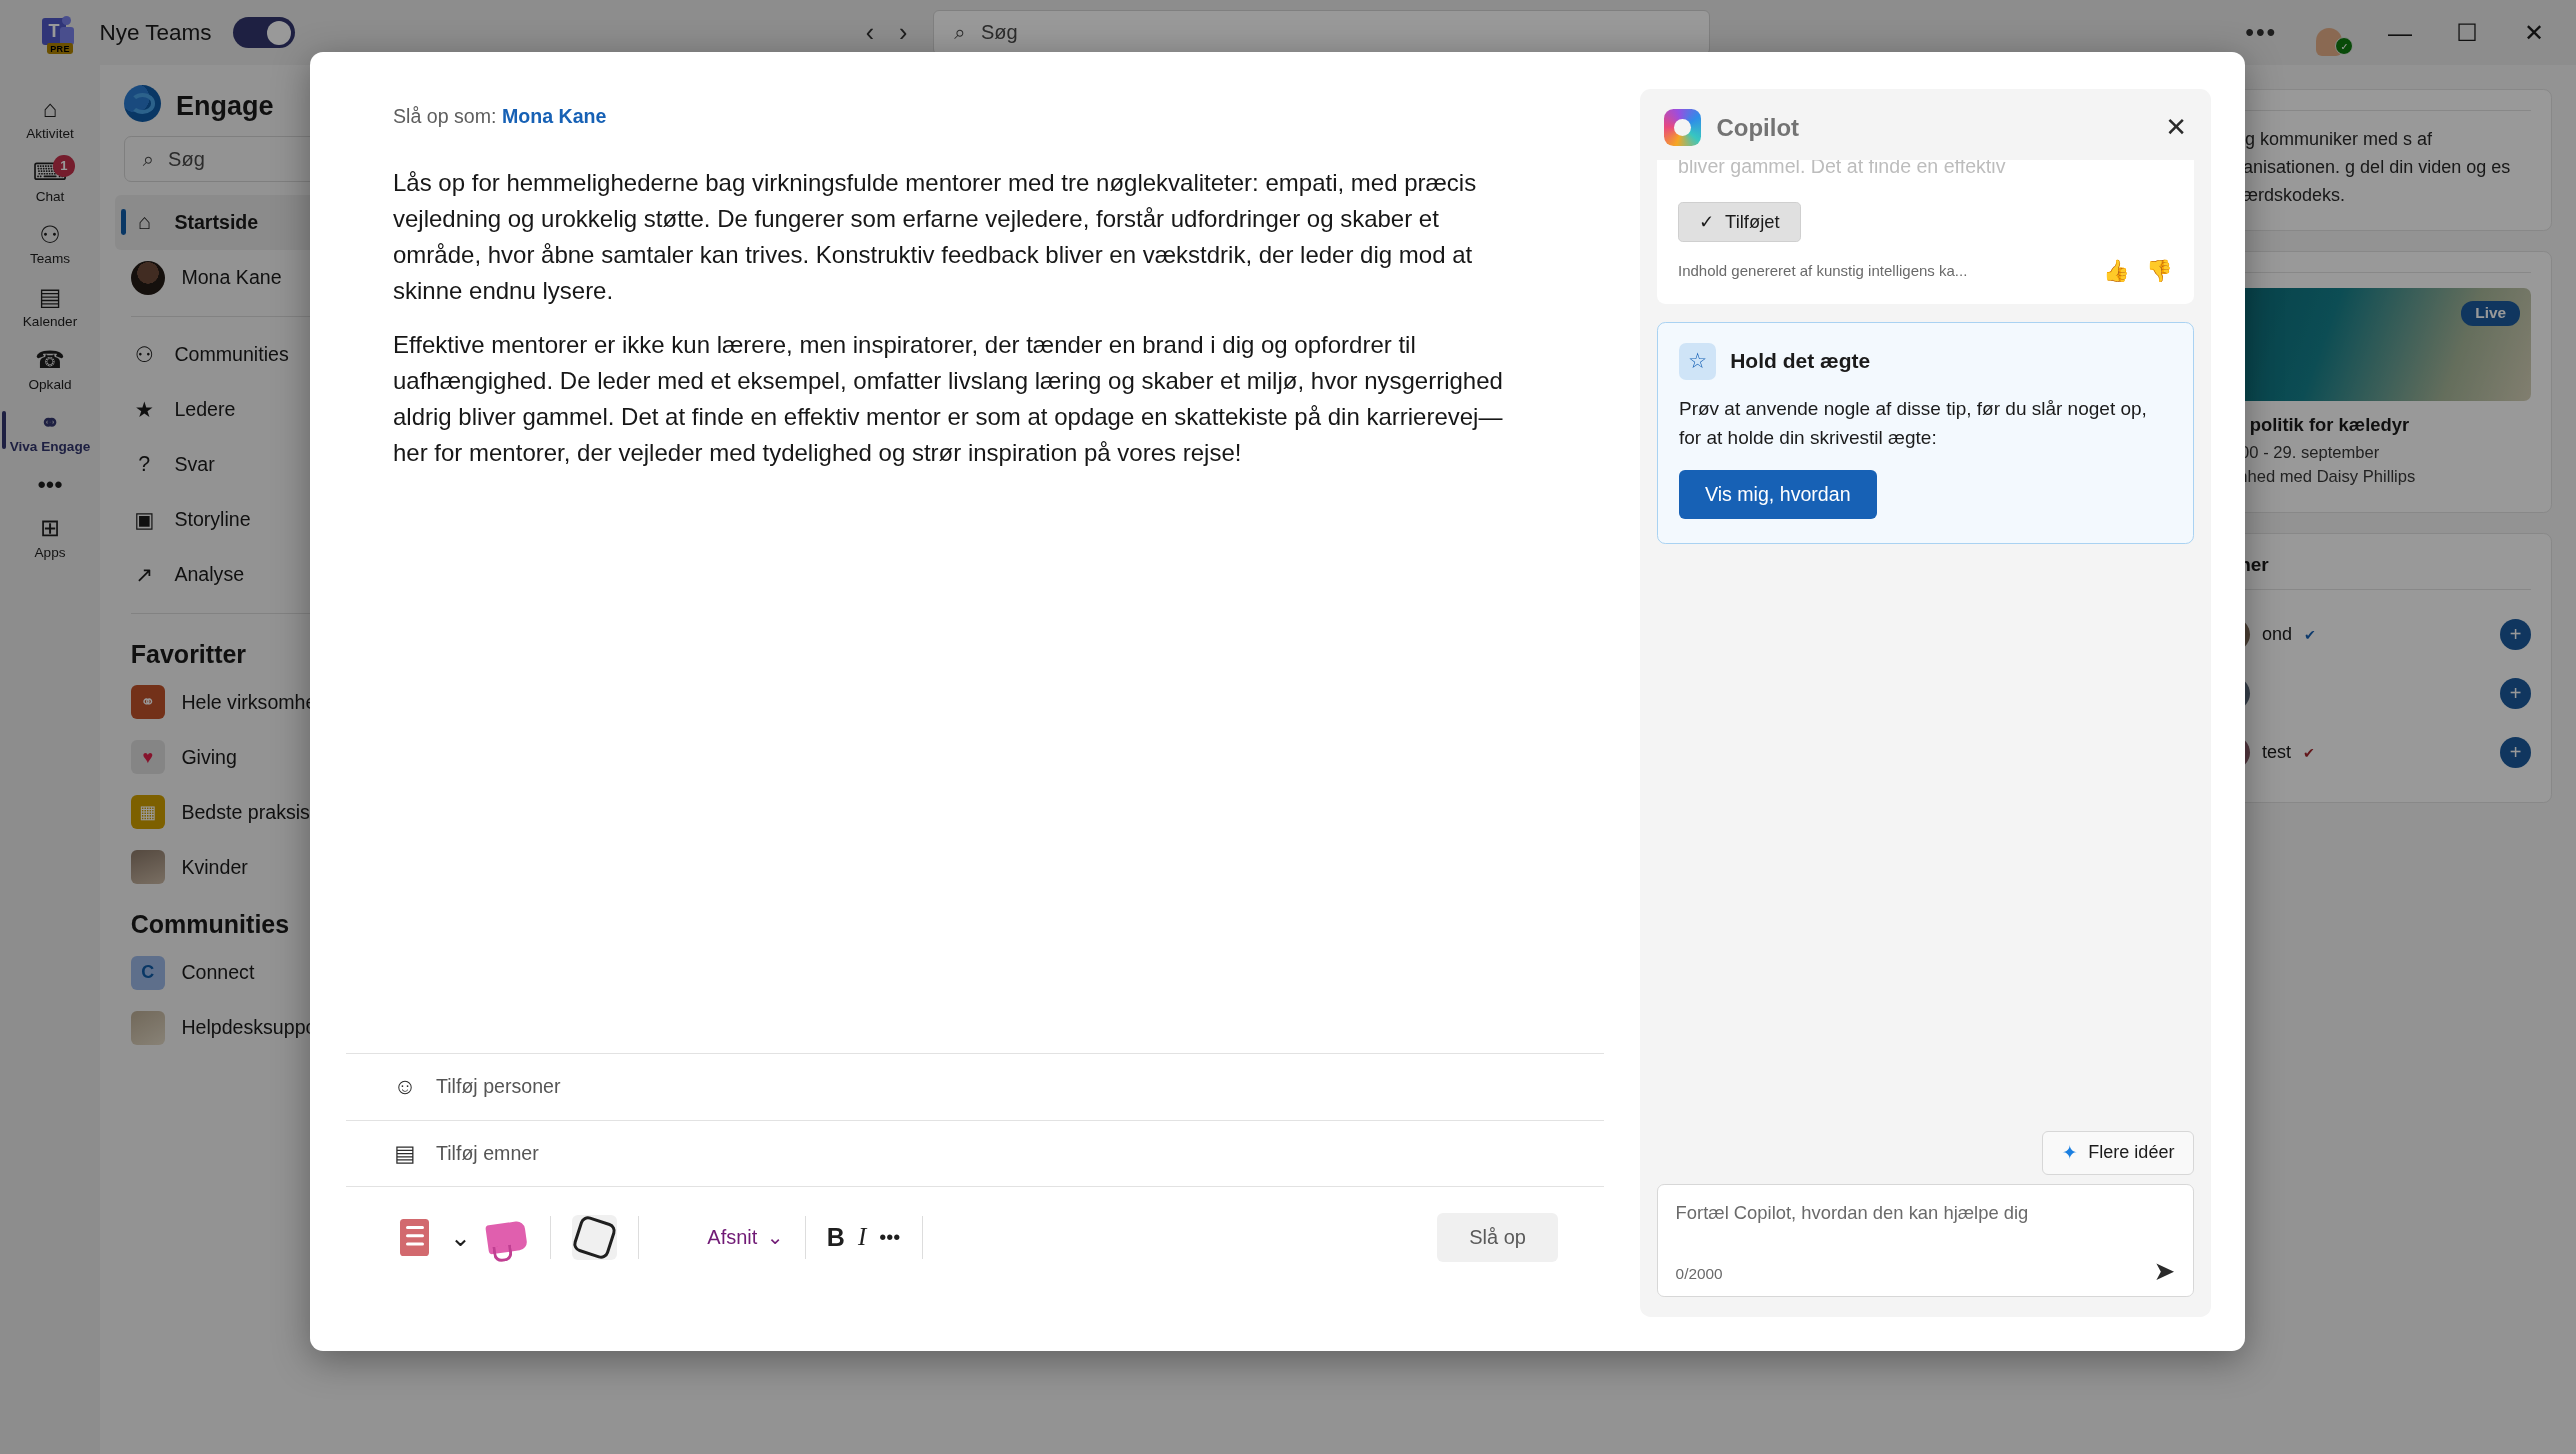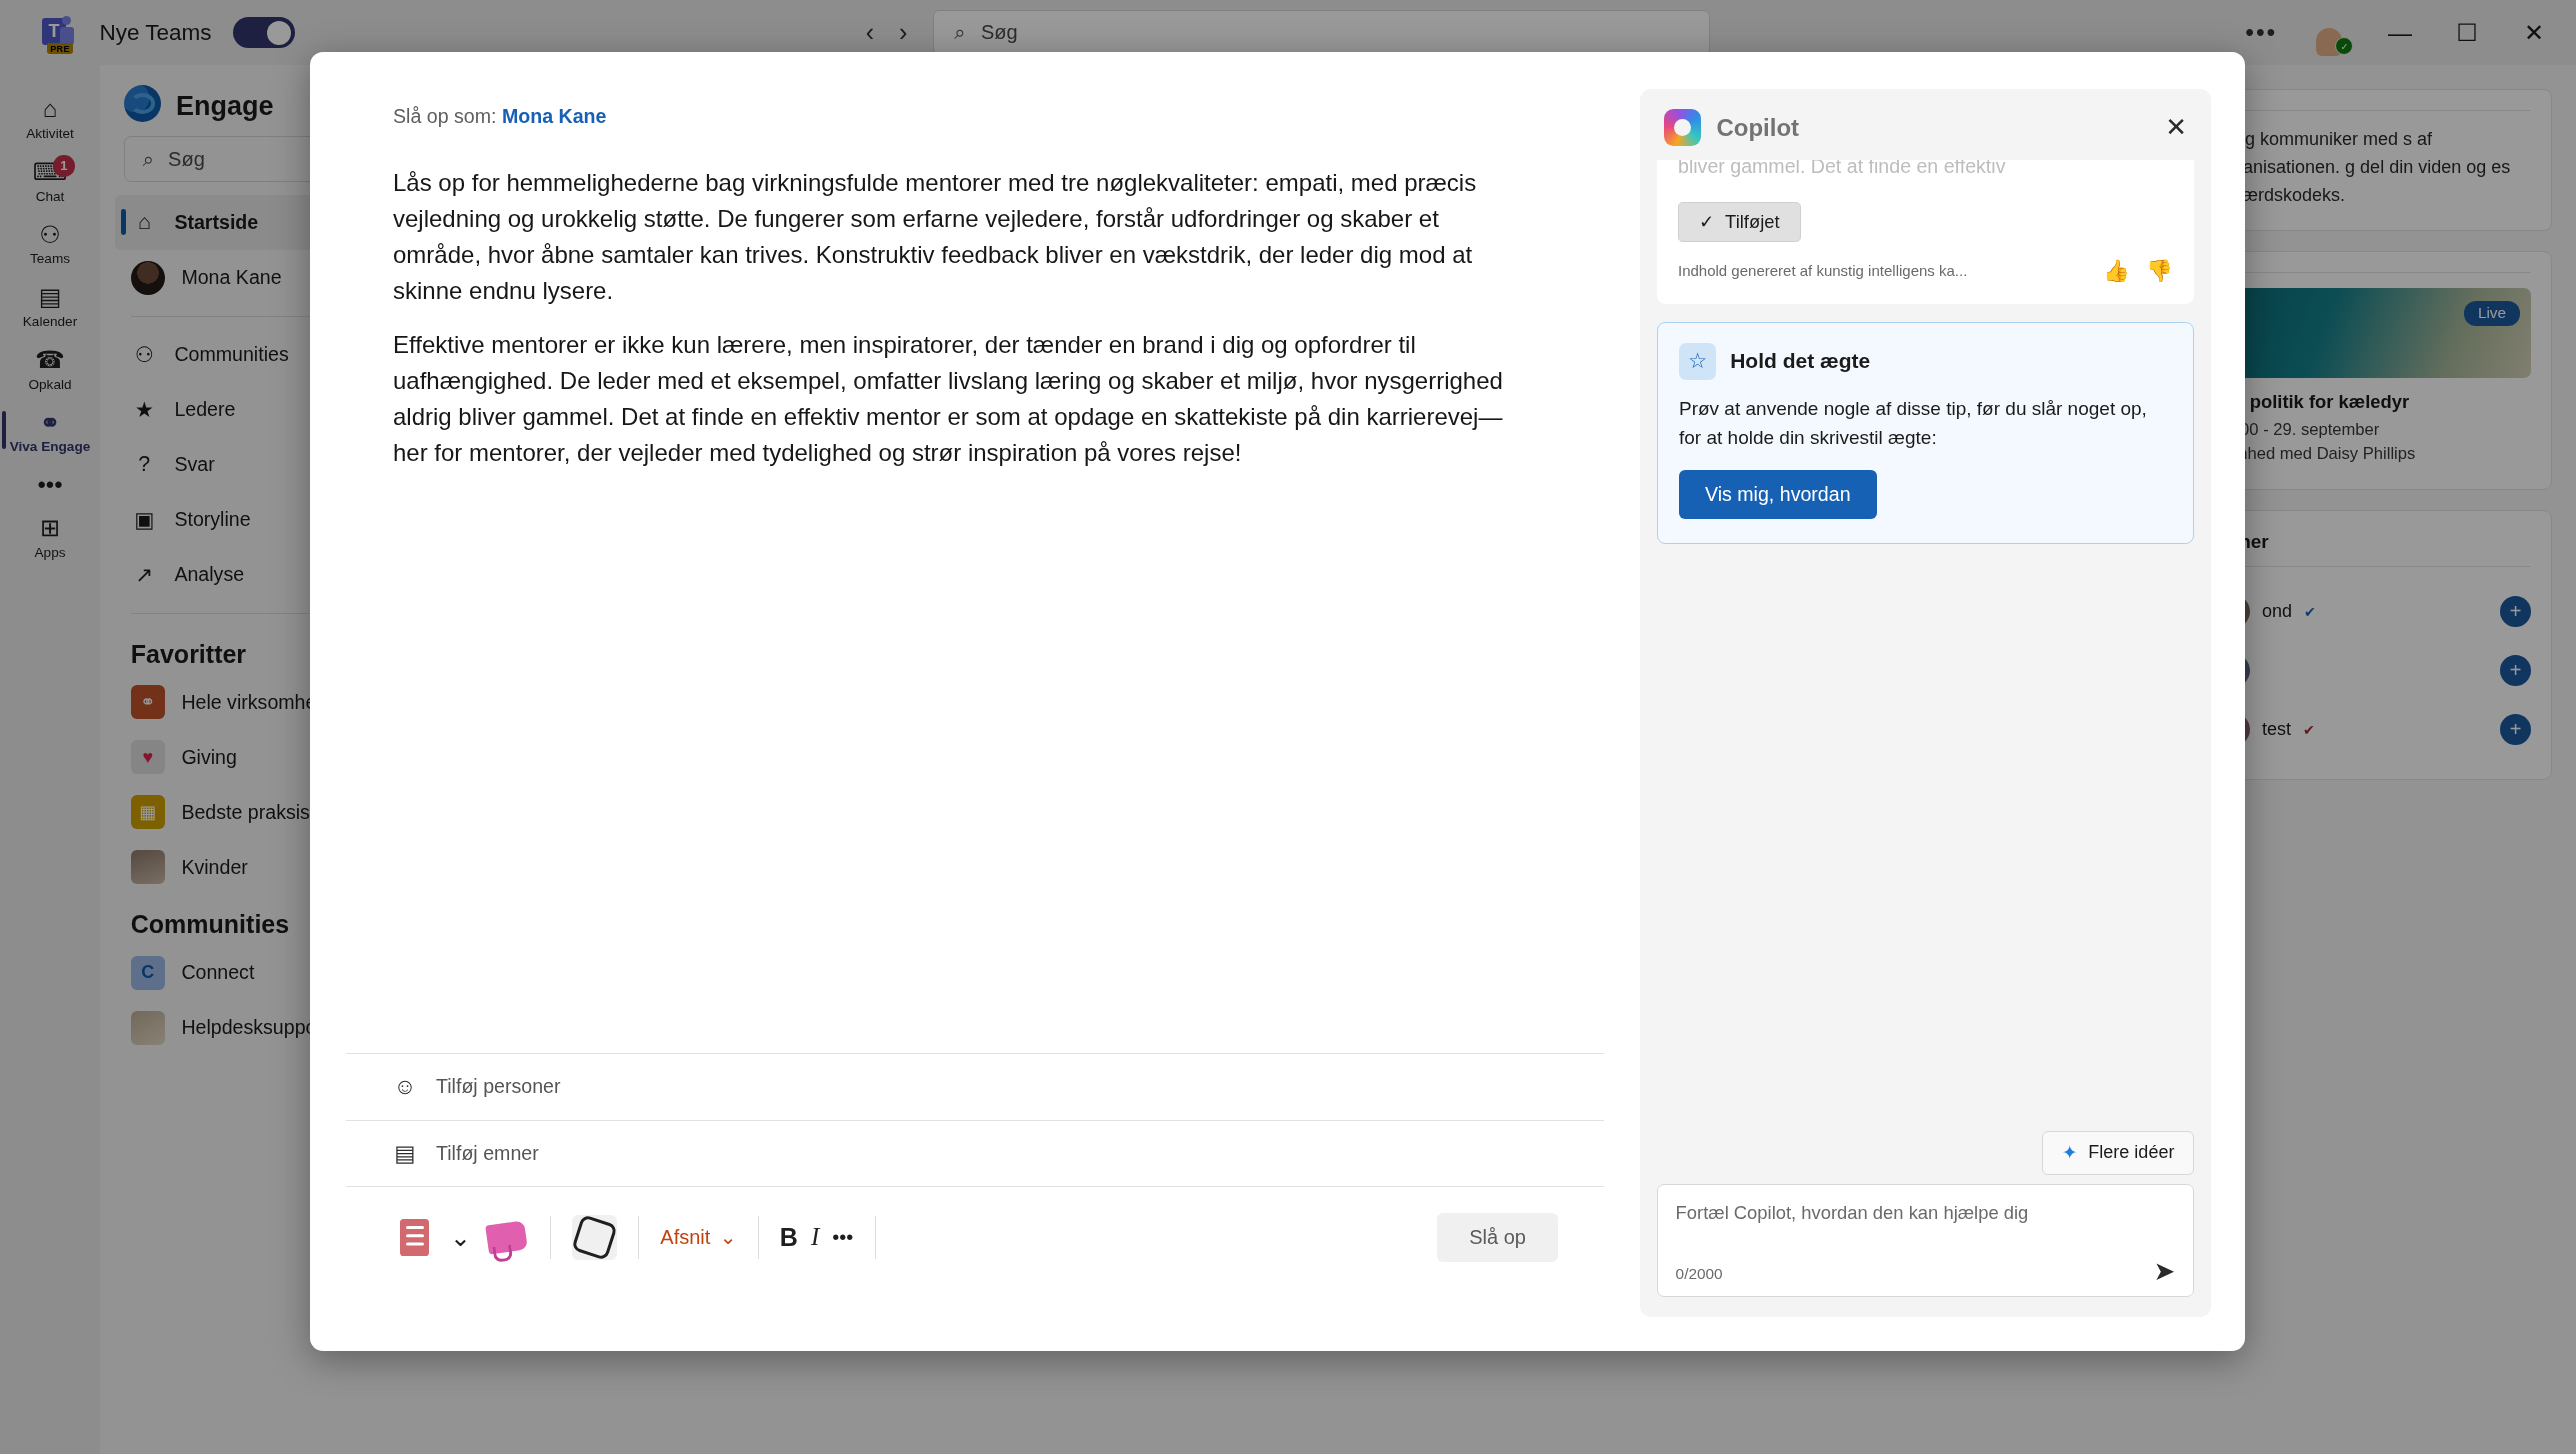--- a/index.html
+++ b/index.html
@@ -158,22 +158,23 @@
     background:#fff; border-radius: 8.3px; border:0.6px solid #e3e3e3; margin-bottom: 20px;
     overflow:hidden;
   }
   .photo-card { height: 380px; background: linear-gradient(150deg,#b1453b,#7e2f2a 60%,#51201e); }
   .feed-right { width: 356px; }
   .fr-card { background:#fff; border-radius:8.3px; border:0.6px solid #e3e3e3; margin-bottom:20px; padding: 20px; }
   .fr-title { font-size: 19px; font-weight: 700; color:#1b1b1b; margin-bottom: 13px; }
   .fr-rule { height:0.6px; background:#e3e3e3; margin: 0 0 15.4px; }
   .fr-text { font-size: 18px; color:#2b2b2b; line-height: 1.55; }
   .ev-img {
-    height: 90px; border-radius: 7.1px; position: relative; margin-bottom: 13px;
+    height: 113px; border-radius: 7.1px; position: relative; margin-bottom: 13px;
     background: linear-gradient(110deg,#0c6b78,#14808c 35%,#a8b89a 75%,#d8d3ba);
+    font-weight: bold;
   }
   .ev-live {
     position:absolute; right:10.7px; top:13px; background:#1b5b9e; color:#fff;
     font-size:15.4px; border-radius:12px; padding:3.6px 14.2px;
   }
   .ev-h { font-size: 18.4px; font-weight:700; color:#1b1b1b; margin-bottom:7.1px; }
   .ev-m { font-size: 16.6px; color:#3a3a3a; margin-bottom: 4.7px; }
   .prow { display:flex; align-items:center; gap:12px; padding: 13px 0; }
   .p-av { width:33px;height:33px;border-radius:50%; flex:0 0 auto; }
   .p-nm { font-size:18px; color:#1b1b1b; }
@@ -215,21 +216,21 @@
     position: absolute; left: 36px; right: 36px; top: 1134px; height: 101px;
     border-top: 0.6px solid #e2e2e2; display: flex; align-items: center;
     padding: 0 46px; gap: 13px;
   }
   .tool-ico { font-size: 25px; color: #1f1f1f; cursor: default; }
   .tool-chip {
     width: 45px; height: 45px; border-radius: 6px; display:flex;
     align-items:center; justify-content:center;
   }
   .tool-sep { width:0.6px; height:43px; background:#ddd; margin: 0 8.3px; }
-  .tool-txt { font-size: 20px; color:#c2410c; display:flex; align-items:center; gap:9.5px; }
+  .tool-txt { font-size: 20px; color:#701a75; display:flex; align-items:center; gap:9.5px;margin-left:47px; }
   .slaa-op {
     margin-left: auto; background: #f0f0f0; color: #5a5a5a; border: none;
     font-size: 20px; padding: 13px 32px; border-radius: 6px;
   }
   .doc-ico { width:28.5px;height:37px;border-radius:3.6px;background:#d2696e;position:relative; }
   .doc-ico::before{content:"";position:absolute;left:5.3px;top:7.1px;width:18px;height:3.6px;background:#fff;border-radius:1.8px;
     box-shadow:0 8.3px 0 #fff, 0 16.6px 0 #fff;}
   .megaphone { width:39px;height:28.5px;background:#e05fae;border-radius:3.6px 8.3px 8.3px 3.6px;
     transform: rotate(-8deg); position:relative;}
   .megaphone::after{content:"";position:absolute;left:3.6px;bottom:-9.5px;width:13px;height:13px;

